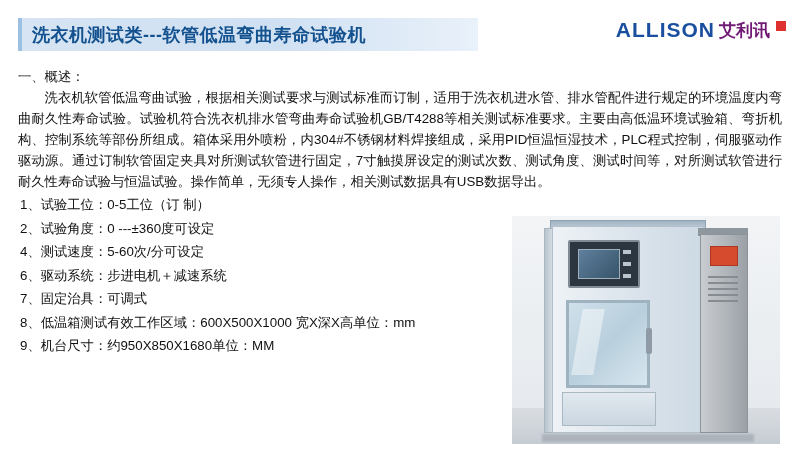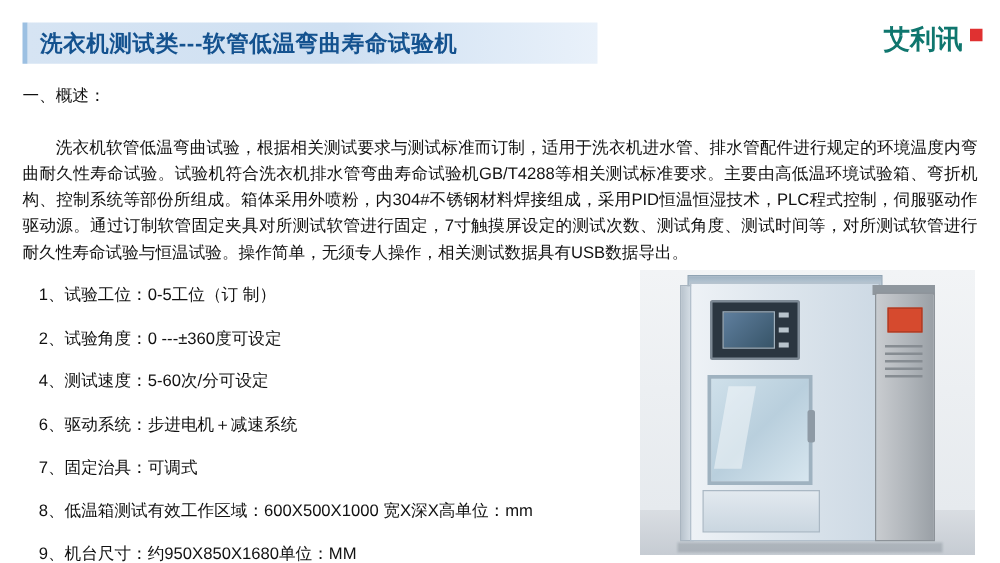--- a/index.html
+++ b/index.html
@@ -58,23 +58,23 @@
     align-items: baseline;
     gap: 4px;
   }
   .logo-latin {
     font-size: 21px;
     font-weight: bold;
     color: #1a4fa0;
     letter-spacing: 1px;
   }
   .logo-cjk {
-    font-size: 21px;
+    font-size: 17px;
     font-weight: bold;
-    color: #0f766e;
+    color: #701a75;
     position: relative;
     top: -1px;
   }
   .logo-mark {
     display: inline-block;
     width: 10px;
     height: 10px;
     background: #e03131;
     margin-left: 2px;
     position: relative;
@@ -90,32 +90,31 @@
     font-size: 13.3px;
     color: #111111;
     line-height: 21px;
   }
   .para {
     margin: 0 0 0 0;
     text-align: justify;
   }
   .para.indent {
     text-indent: 2em;
-    margin-top: 20px;
   }
   .section-head {
     margin: 0;
   }
   .spec-list {
     margin: 0;
     padding: 0;
     list-style: none;
   }
   .spec-list li {
-    margin: 13px;
+    margin: 2px;
     line-height: 21.5px;
     white-space: nowrap;
   }
 
   
   .photo {
     position: absolute;
     right: 12px;
     bottom: 6px;
     width: 268px;
@@ -286,20 +285,21 @@
 </head>
 <body>
 
 <div class="page">
 
   <div class="header">
     <div class="title-banner">
       <span class="title-text">洗衣机测试类---软管低温弯曲寿命试验机</span>
     </div>
     <div class="logo">
+      <span class="logo-latin">ALLISON</span>
       <span class="logo-cjk">艾利讯</span>
       <span class="logo-mark"></span>
     </div>
   </div>
 
   <div class="content">
     <p class="para section-head">一、概述：</p>
     <p class="para indent">洗衣机软管低温弯曲试验，根据相关测试要求与测试标准而订制，适用于洗衣机进水管、排水管配件进行规定的环境温度内弯曲耐久性寿命试验。试验机符合洗衣机排水管弯曲寿命试验机GB/T4288等相关测试标准要求。主要由高低温环境试验箱、弯折机构、控制系统等部份所组成。箱体采用外喷粉，内304#不锈钢材料焊接组成，采用PID恒温恒湿技术，PLC程式控制，伺服驱动作驱动源。通过订制软管固定夹具对所测试软管进行固定，7寸触摸屏设定的测试次数、测试角度、测试时间等，对所测试软管进行耐久性寿命试验与恒温试验。操作简单，无须专人操作，相关测试数据具有USB数据导出。</p>
     <ul class="spec-list">
       <li>1、试验工位：0-5工位（订 制）</li>

